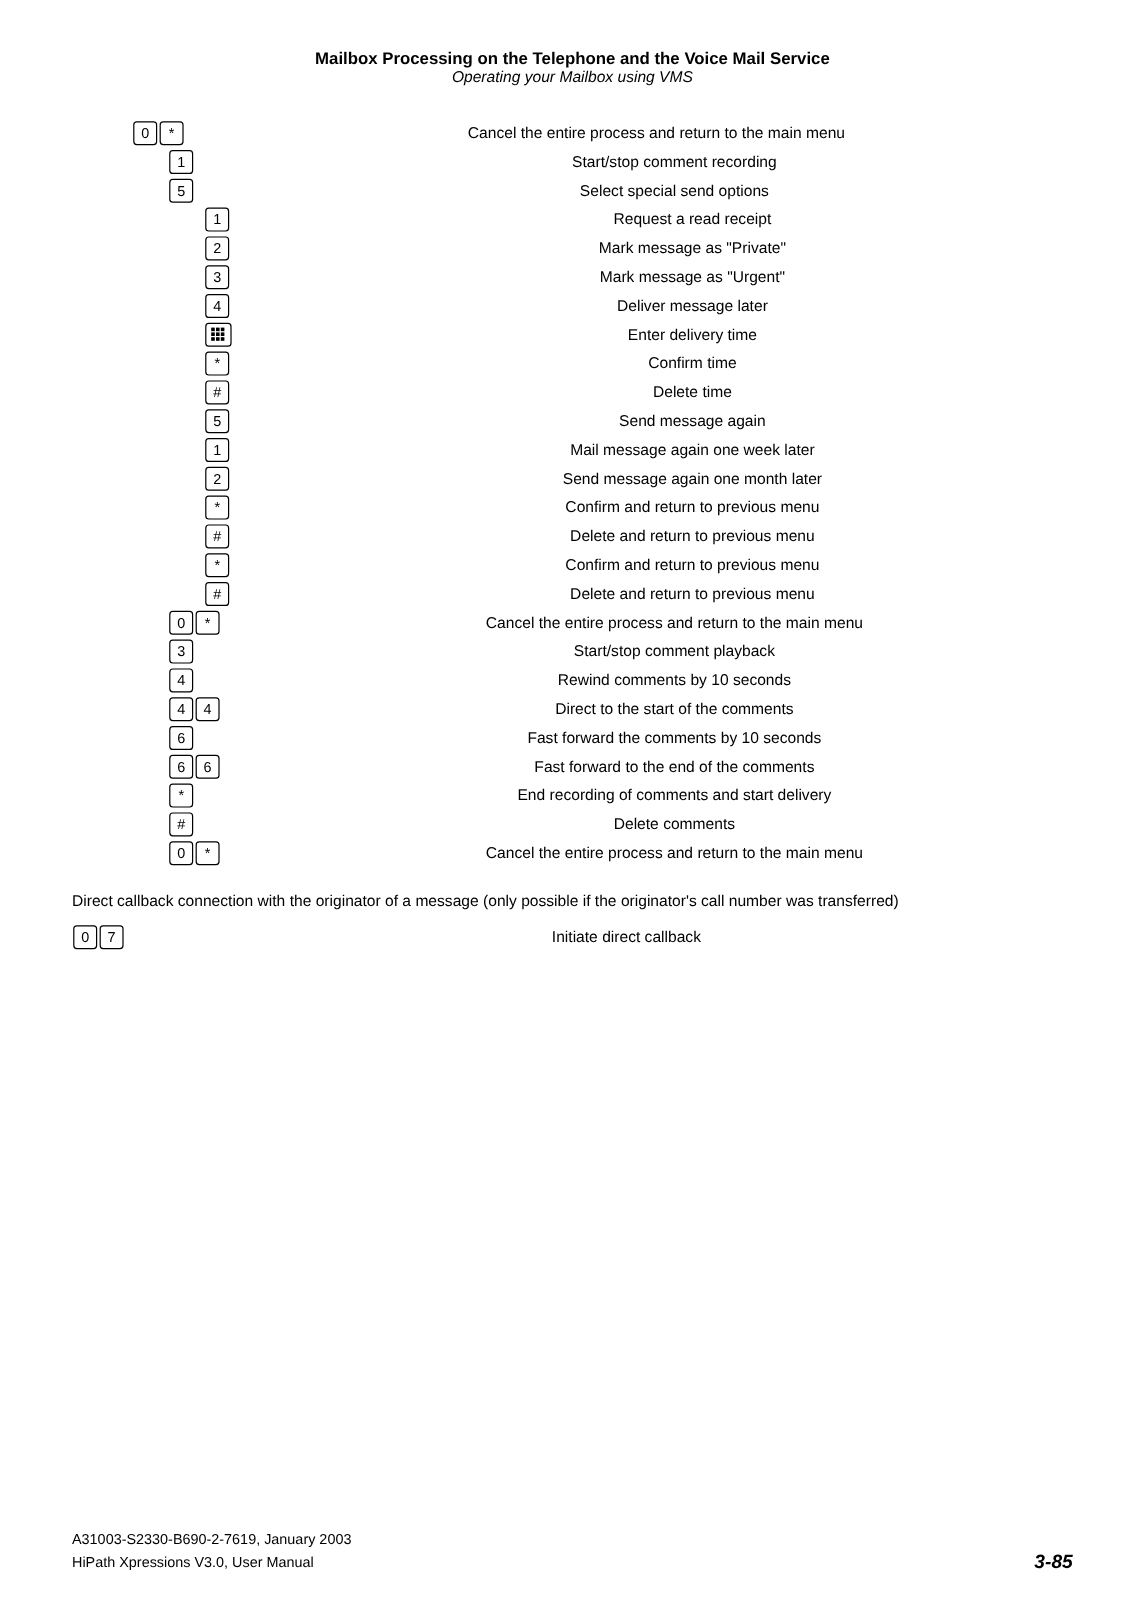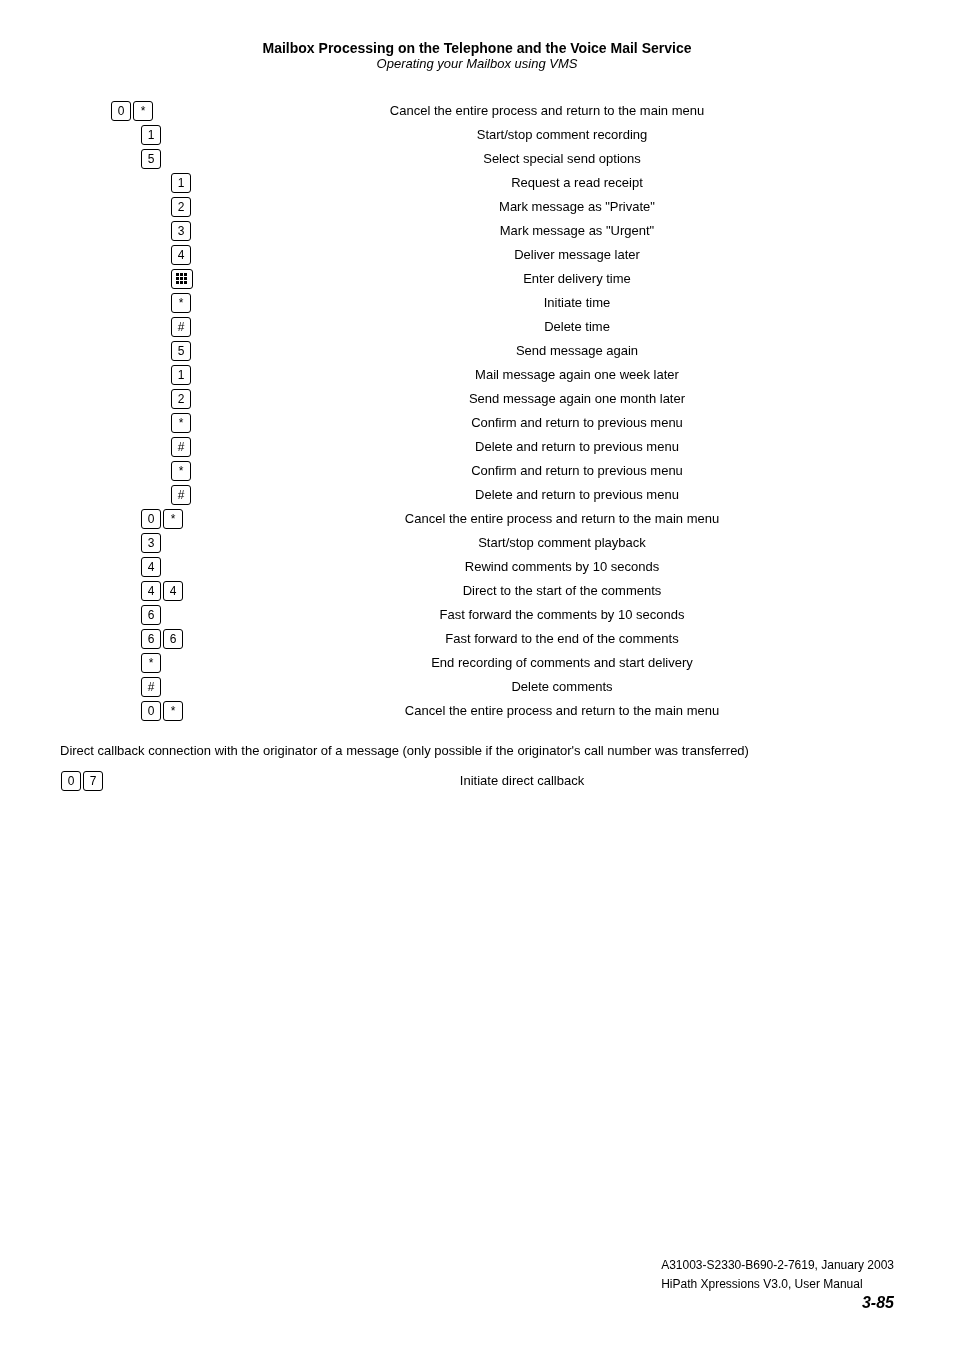--- a/index.html
+++ b/index.html
@@ -72,21 +72,20 @@
     .footer {
       position: absolute;
       bottom: 40px;
       left: 60px;
       right: 60px;
       display: flex;
       justify-content: space-between;
       align-items: flex-end;
       font-size: 12px;
       color: #000;
-      flex-direction: column;
     }
     .footer-left {
       line-height: 1.6;
     }
     .footer-right {
       font-size: 16px;
       font-weight: bold;
       font-style: italic;
     }
   </style>
@@ -158,21 +157,21 @@
             <rect x="9" y="9" width="3" height="3" fill="#000"></rect>
           </svg>
         </span>
       </div>
       <div class="desc-col">Enter delivery time</div>
     </div>
     <div class="row">
       <div style="display: inline-flex; align-items: center; padding-left: 60px; min-width: 140px; flex-shrink: 0;">
         <span class="key-box">*</span>
       </div>
-      <div class="desc-col">Initiate time</div>
+      <div class="desc-col">Confirm time</div>
     </div>
     <div class="row">
       <div style="display: inline-flex; align-items: center; padding-left: 60px; min-width: 140px; flex-shrink: 0;">
         <span class="key-box">#</span>
       </div>
       <div class="desc-col">Delete time</div>
     </div>
     <div class="row">
       <div style="display: inline-flex; align-items: center; padding-left: 60px; min-width: 140px; flex-shrink: 0;">
         <span class="key-box">5</span>

